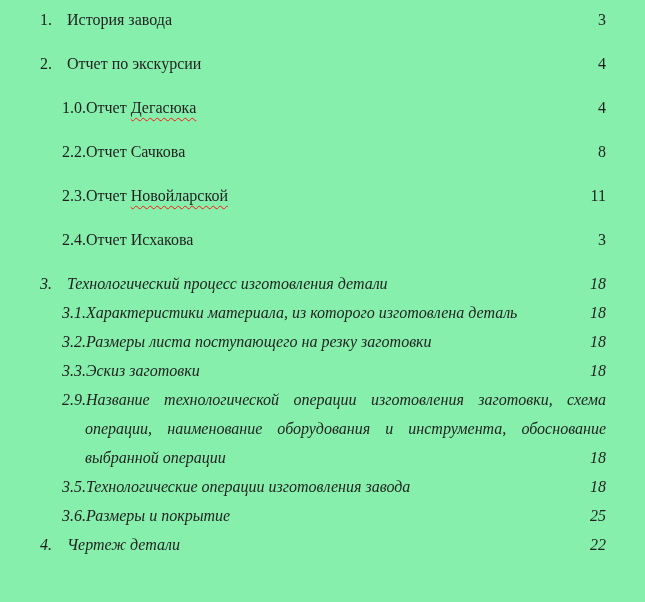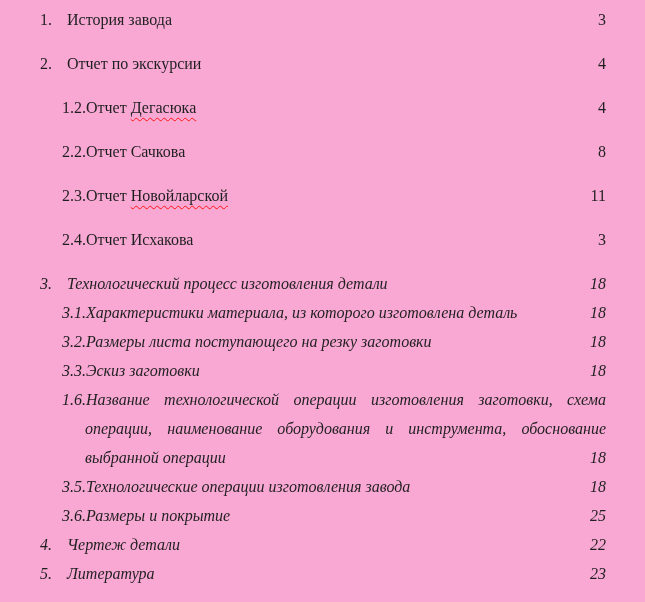--- a/index.html
+++ b/index.html
@@ -13,21 +13,21 @@
     overflow: hidden;
   }
   .doc {
     box-sizing: border-box;
     width: 645px;
     height: 602px;
     padding: 10px 39px 0 40px;
     font-family: "Liberation Serif", serif;
     font-size: 16px;
     color: #1f1f1f;
-    background: #f9a8d4;
+    background: #86efac;
   }
   .entry {
     position: relative;
   }
   
   .spA {
     line-height: 19px;
     margin-bottom: 25px;
   }
   .spA-last {
@@ -72,39 +72,38 @@
 </style>
 </head>
 <body>
 
 <div class="doc">
 
   <div class="entry lvl1 spA"><span class="num">1.</span><span class="label">История завода</span><span class="misspelled"></span><span class="page">3</span></div>
 
   <div class="entry lvl1 spA"><span class="num">2.</span><span class="label">Отчет по экскурсии</span><span class="misspelled"></span><span class="page">4</span></div>
 
-  <div class="entry lvl2 spA"><span class="num">1.2.</span><span class="label">Отчет </span><span class="misspelled">Дегасюка</span><span class="page">4</span></div>
+  <div class="entry lvl2 spA"><span class="num">1.0.</span><span class="label">Отчет </span><span class="misspelled">Дегасюка</span><span class="page">4</span></div>
 
   <div class="entry lvl2 spA"><span class="num">2.2.</span><span class="label">Отчет Сачкова</span><span class="misspelled"></span><span class="page">8</span></div>
 
   <div class="entry lvl2 spA"><span class="num">2.3.</span><span class="label">Отчет </span><span class="misspelled">Новойларской</span><span class="page">11</span></div>
 
   <div class="entry lvl2 spA-last"><span class="num">2.4.</span><span class="label">Отчет Исхакова</span><span class="misspelled"></span><span class="page">3</span></div>
 
   <div class="entry lvl1 spB"><span class="num">3.</span><span class="label">Технологический процесс изготовления детали</span><span class="misspelled"></span><span class="page">18</span></div>
 
   <div class="entry lvl2 spB"><span class="num">3.1.</span><span class="label">Характеристики материала, из которого изготовлена деталь</span><span class="misspelled"></span><span class="page">18</span></div>
 
   <div class="entry lvl2 spB"><span class="num">3.2.</span><span class="label">Размеры листа поступающего на резку заготовки</span><span class="misspelled"></span><span class="page">18</span></div>
 
   <div class="entry lvl2 spB"><span class="num">3.3.</span><span class="label">Эскиз заготовки</span><span class="misspelled"></span><span class="page">18</span></div>
 
-  <div class="entry lvl2 spB multiline"><span class="num">1.6.</span><span class="label">Название технологической операции изготовления заготовки, схема операции, наименование оборудования и инструмента, обоснование выбранной операции</span><span class="misspelled"></span><span class="page">18</span></div>
+  <div class="entry lvl2 spB multiline"><span class="num">2.9.</span><span class="label">Название технологической операции изготовления заготовки, схема операции, наименование оборудования и инструмента, обоснование выбранной операции</span><span class="misspelled"></span><span class="page">18</span></div>
 
   <div class="entry lvl2 spB"><span class="num">3.5.</span><span class="label">Технологические операции изготовления завода</span><span class="misspelled"></span><span class="page">18</span></div>
 
   <div class="entry lvl2 spB"><span class="num">3.6.</span><span class="label">Размеры и покрытие</span><span class="misspelled"></span><span class="page">25</span></div>
 
   <div class="entry lvl1 spB"><span class="num">4.</span><span class="label">Чертеж детали</span><span class="misspelled"></span><span class="page">22</span></div>
 
-  <div class="entry lvl1 spB"><span class="num">5.</span><span class="label">Литература</span><span class="misspelled"></span><span class="page">23</span></div>
 
 </div>
 
 </body></html>

